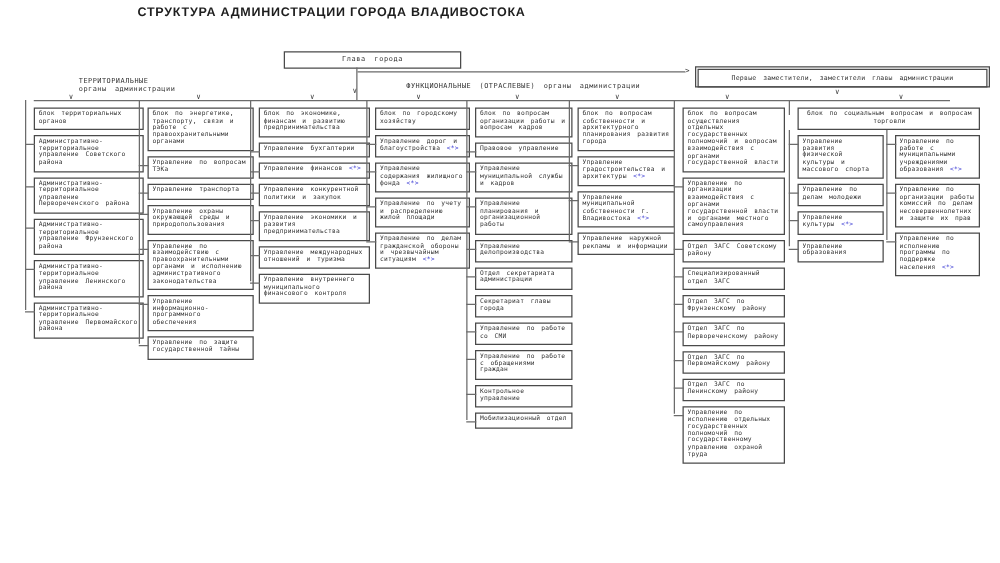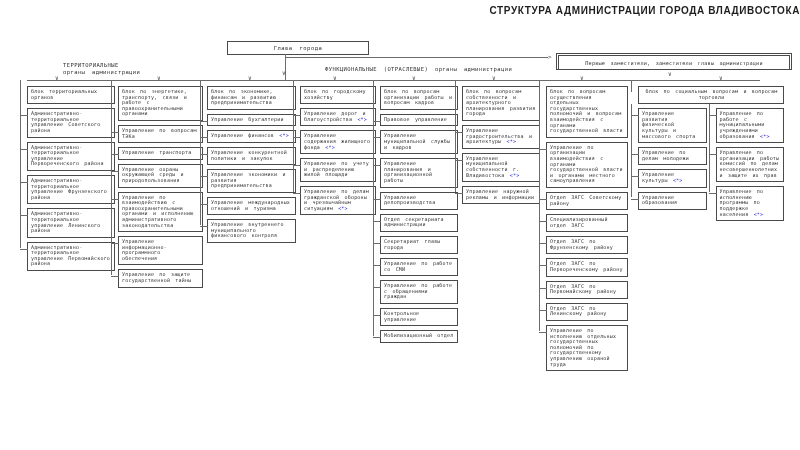--- a/index.html
+++ b/index.html
@@ -2,21 +2,21 @@
 <html><head>
 <meta charset="utf-8">
 <style>
   html,body{margin:0;padding:0;}
   body{
     width:800px;height:450px;position:relative;overflow:hidden;background:#ffffff;
     font-family:"DejaVu Sans Mono","Liberation Mono",monospace;
     --link:#2b2bd0; --line:#6b6b6b; --border:#4a4a4a; --text:#333333;
   }
   .title{
-    position:absolute;top:5px;left:110px;width:690px;text-align:right;
+    position:absolute;top:5px;left:110px;width:690px;text-align:left;
     font-family:"Liberation Sans",sans-serif;font-weight:bold;font-size:10px;
     letter-spacing:0.6px;color:#1e1e1e;
   }
   .lbl{position:absolute;font-size:5.5px;line-height:7px;color:var(--text);
        letter-spacing:0.4px;word-spacing:3px;white-space:pre-line;}
   .lbl-terr{left:63px;top:62px;}
   .lbl-func{left:325px;top:66px;}
   .box-head{
     position:absolute;left:227px;top:41px;width:140px;height:12px;
     border:1px solid var(--border);text-align:center;font-size:5.5px;line-height:12px;

